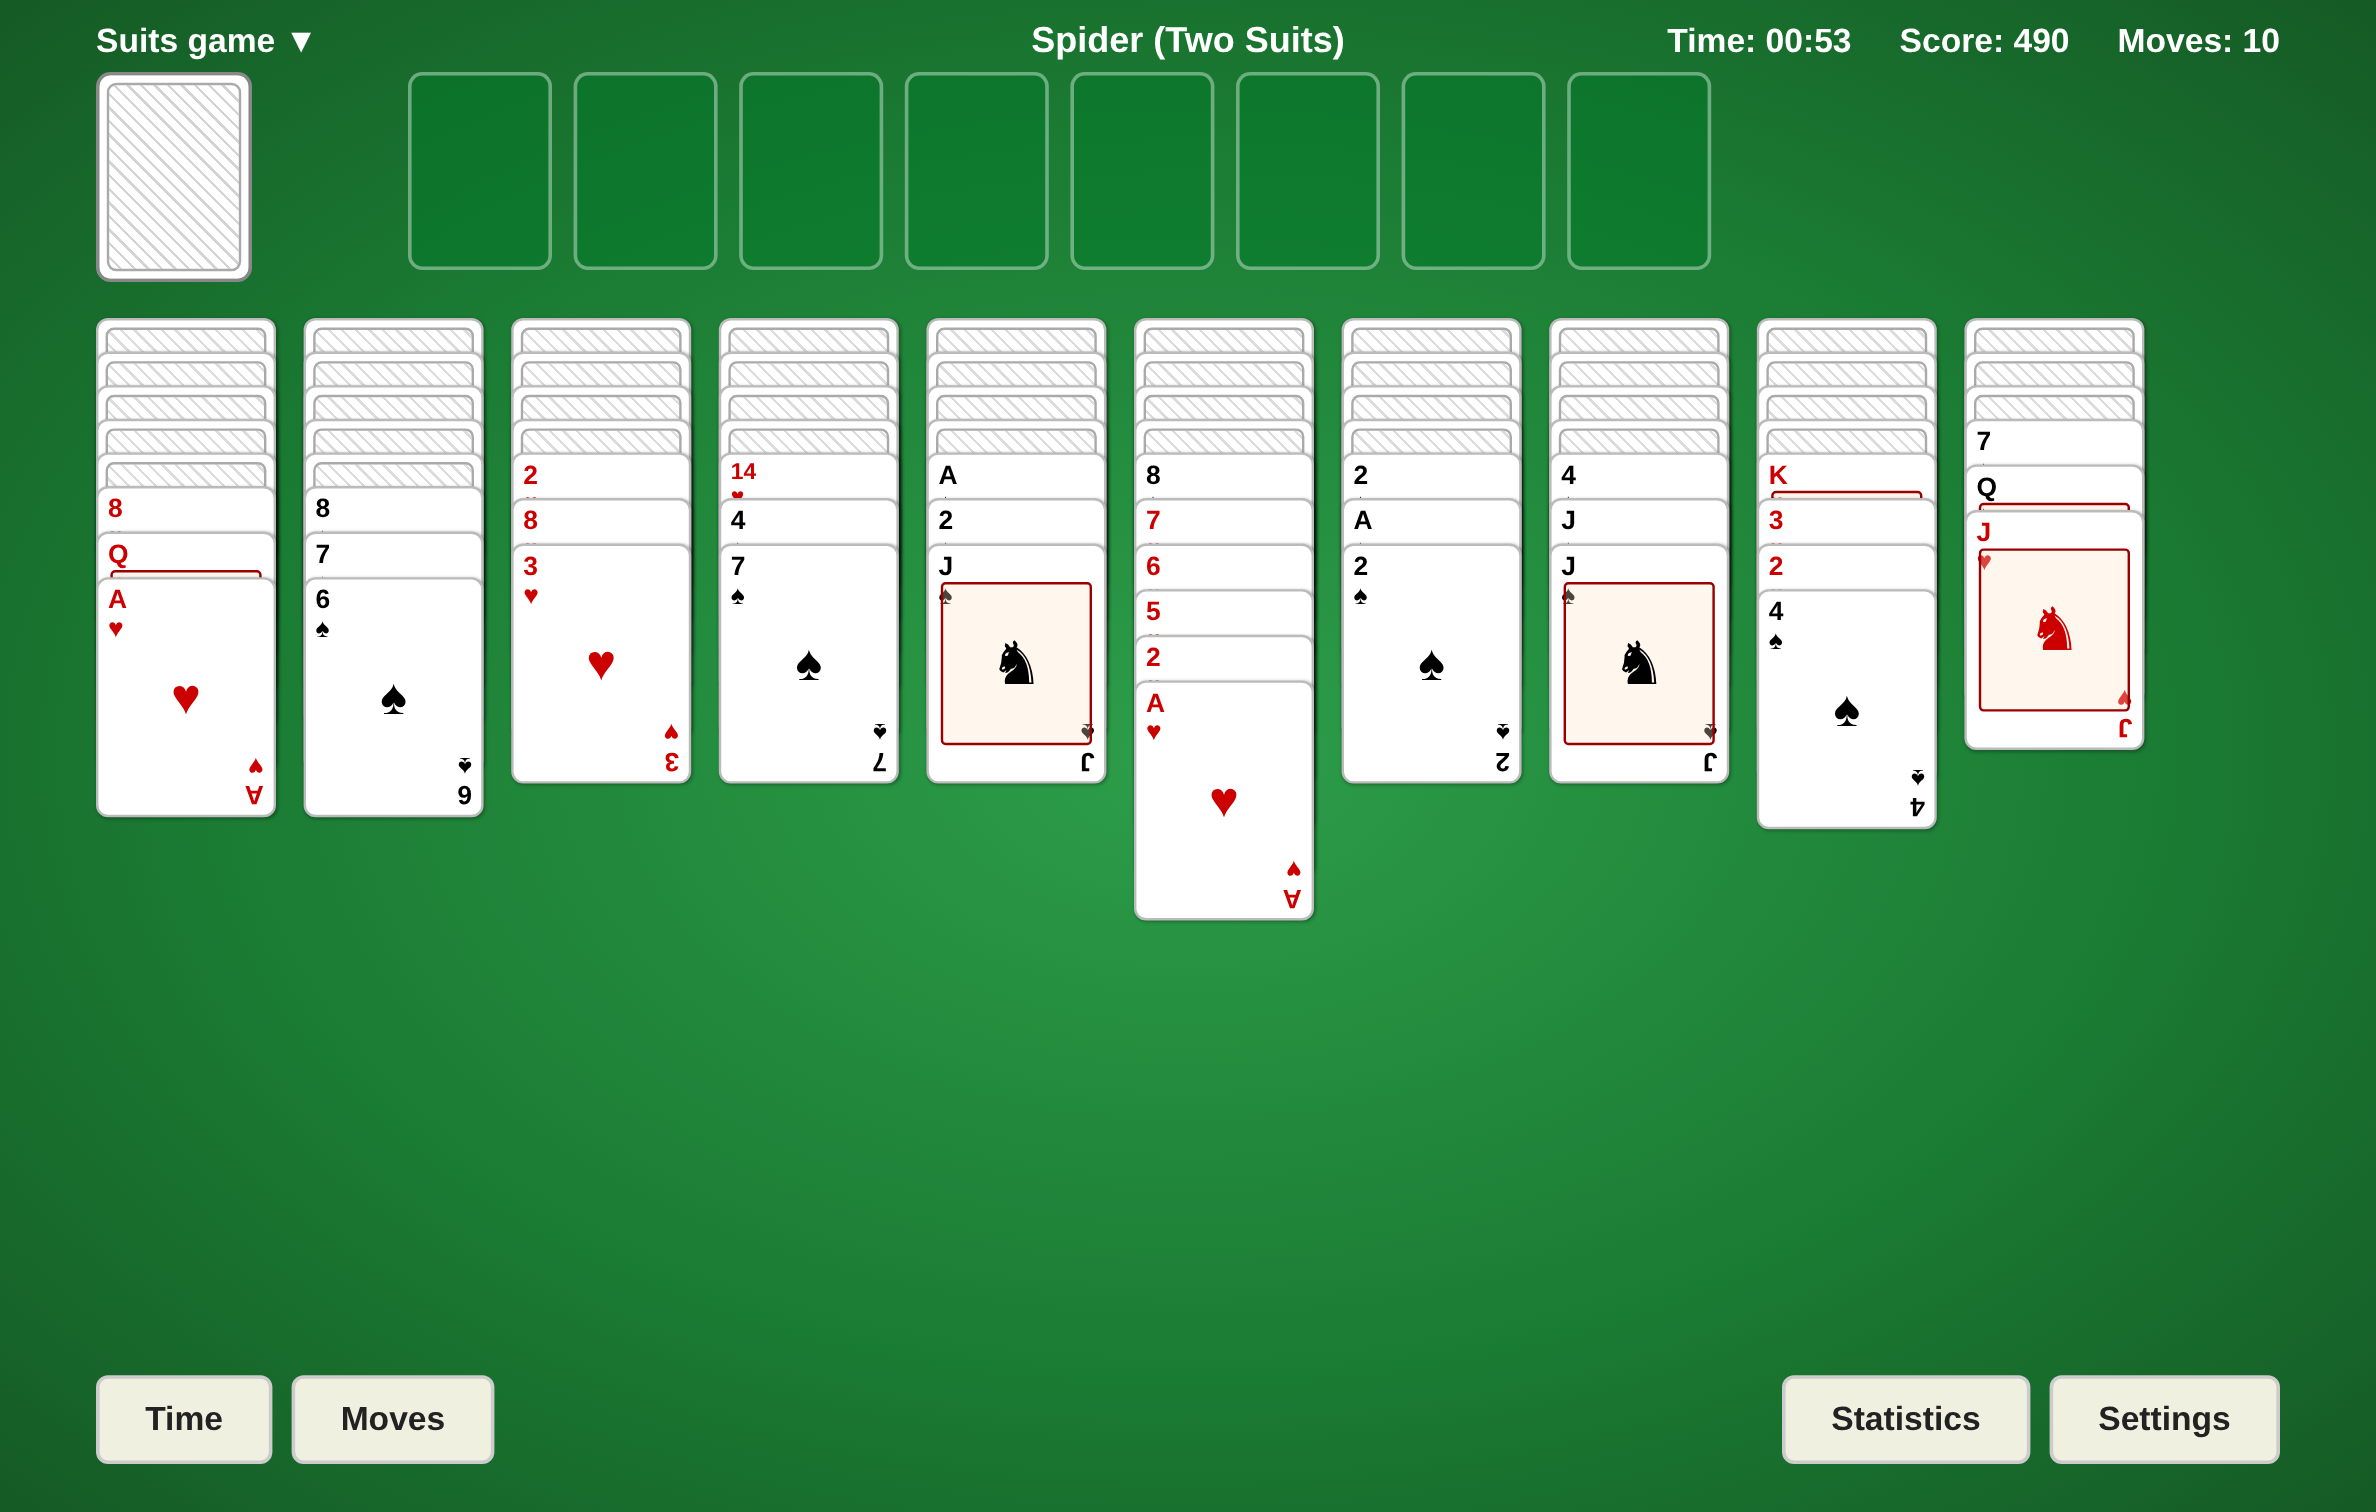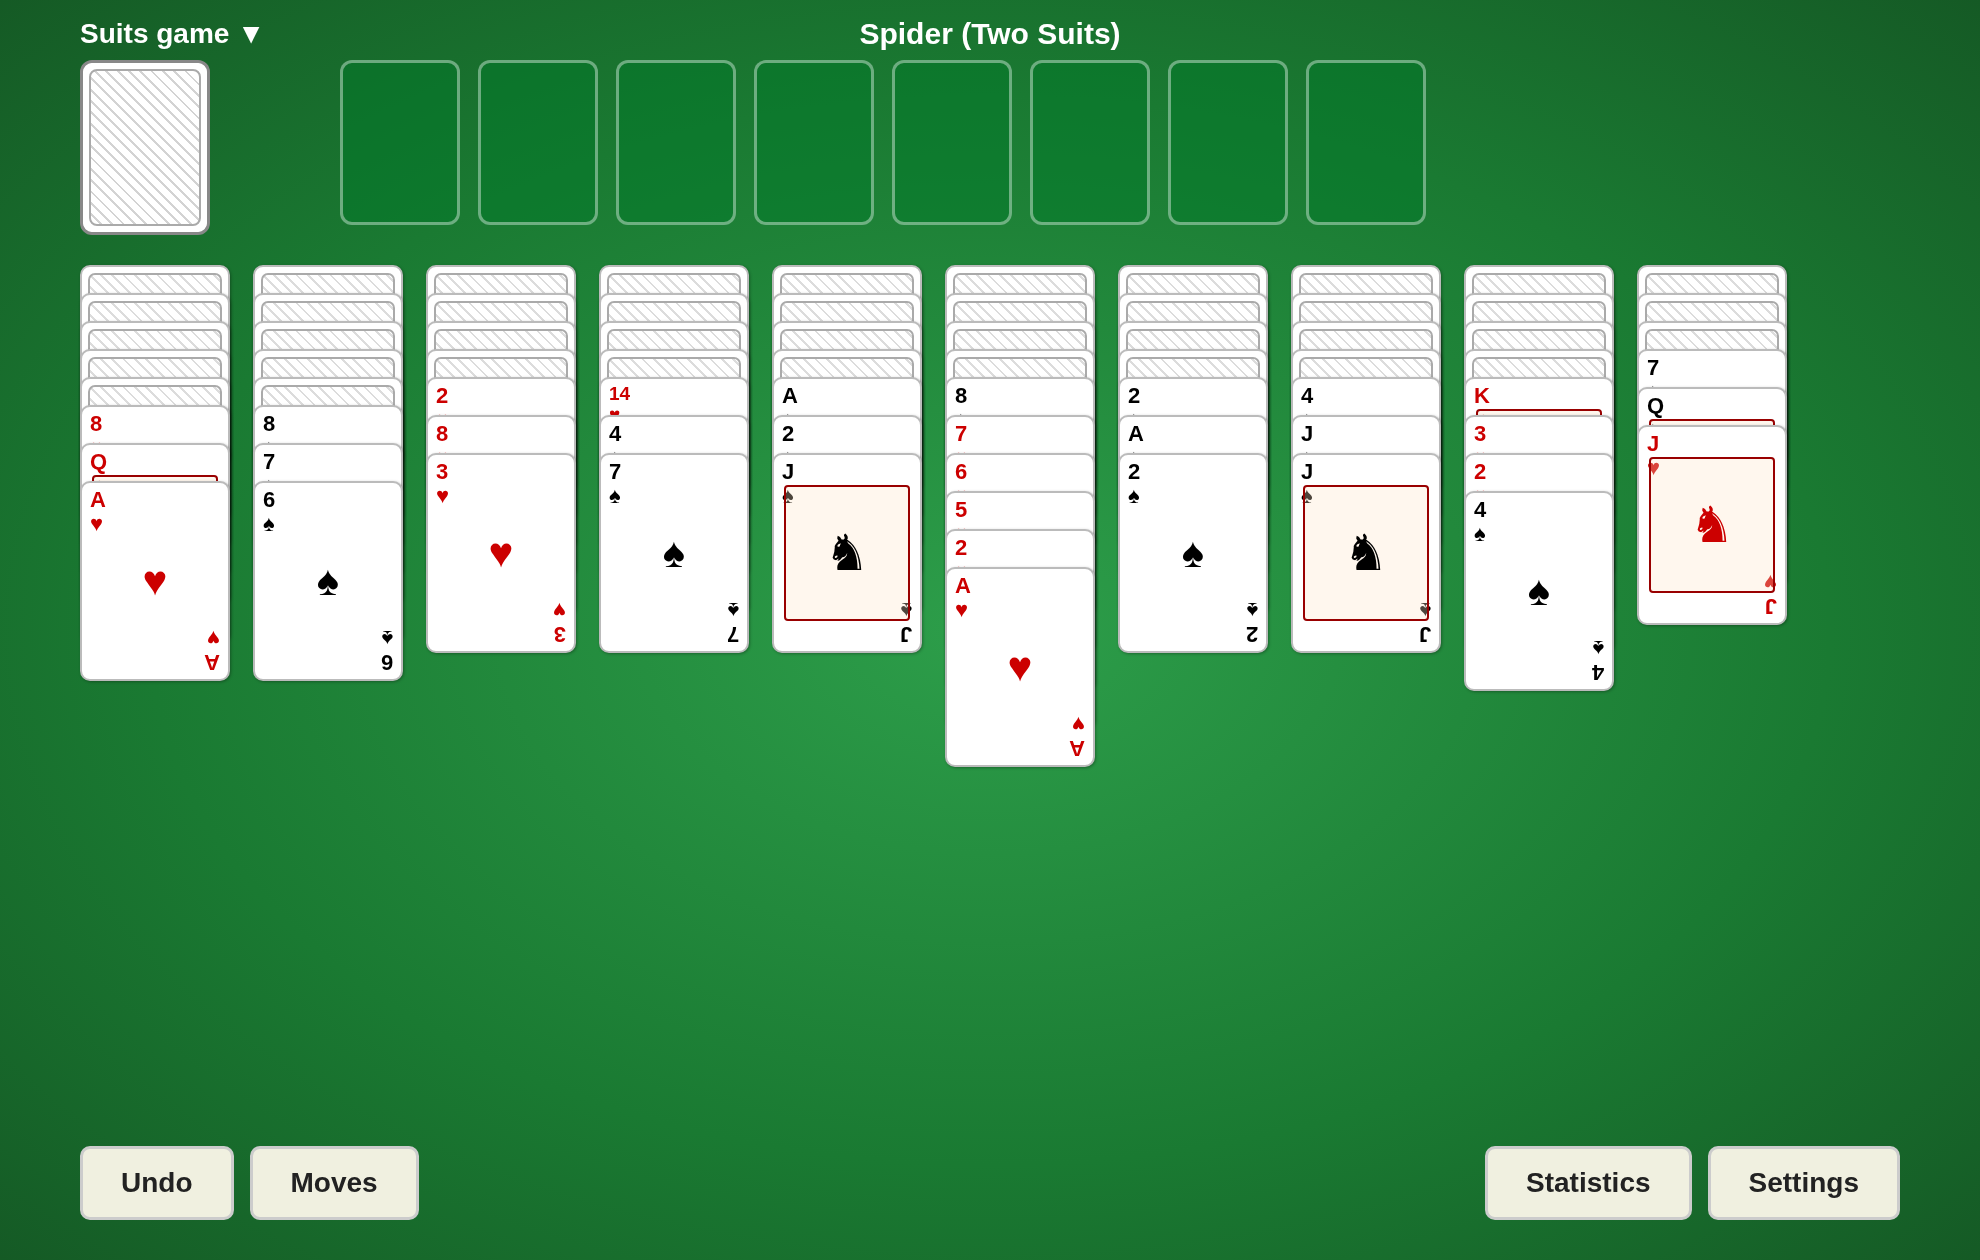--- a/index.html
+++ b/index.html
@@ -141,20 +141,25 @@
   </style>
 </head>
 <body>
 
 <div class="bg-green"></div>
 <div class="game-container">
 
   <div class="header">
     <div class="choose-game">Suits game ▼</div>
     <div class="game-title">Spider (Two Suits)</div>
+    <div class="game-stats">
+      <span>Time: 00:53</span>
+      <span>Score: 490</span>
+      <span>Moves: 10</span>
+    </div>
   </div>
 
   <div class="stock-area" style="top:60px; left:80px;">
     <div class="stock-card">
       <div class="card-back"></div>
     </div>
   </div>
 
   <div class="foundation-area">
     <div class="foundation-slot"></div>
@@ -546,21 +551,21 @@
 ♥</div>
           <div style="position: absolute; bottom: 5px; right: 8px; font-size: 22px; font-weight: bold; color: rgb(204, 0, 0); line-height: 1.1; transform: rotate(180deg); white-space: pre;">J
 ♥</div>
           <div style="position: absolute; inset: 30px 10px; border: 2px solid rgb(153, 0, 0); border-radius: 4px; display: flex; align-items: center; justify-content: center; font-size: 50px; background: rgba(255, 230, 200, 0.3); color: rgb(204, 0, 0);">♞</div>
         </div>
       </div>
     </div>
 
   <div class="bottom-bar">
     <div class="btn-group">
-      <button class="btn">Undo</button>
+      <button class="btn">Time</button>
       <button class="btn">Moves</button>
     </div>
     <div class="btn-right">
       <button class="btn">Statistics</button>
       <button class="btn">Settings</button>
     </div>
   </div>
 
 </div>
 

